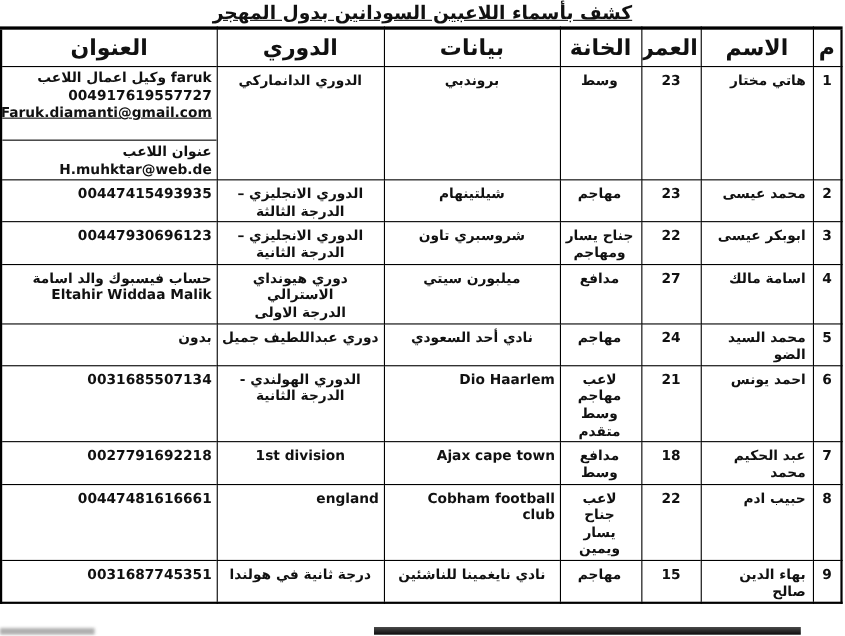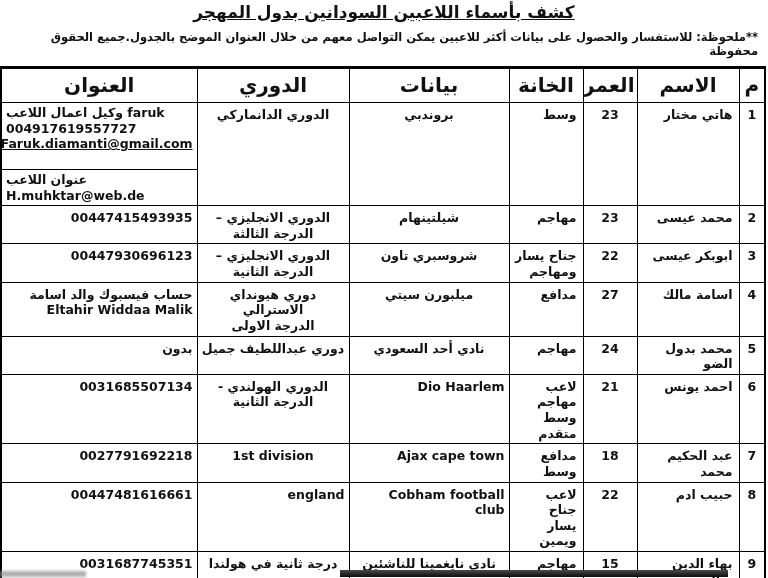--- a/index.html
+++ b/index.html
@@ -29,42 +29,42 @@
     border:1.5px solid #000; vertical-align:top;
     font-weight:bold; font-size:12.5px; line-height:1.25;
     padding:2px 4px; white-space:pre-line; overflow:hidden;
   }
   thead th { text-align:center; font-size:20px; padding:4px 2px; vertical-align:middle; }
 
   
   td.col-num   { text-align:center; padding-top:4px; }
   td.col-name  { text-align:right; padding-right:6px; padding-top:4px; }
   td.col-age   { text-align:center; padding-top:4px; }
-  td.col-position { text-align:right; padding-right:6px; padding-top:4px; }
+  td.col-position { text-align:center; padding-right:6px; padding-top:4px; }
   td.col-team  { text-align:center; padding-top:4px; }
   td.col-league{ text-align:center; padding-top:4px;margin-left:32px; }
   td.col-address { text-align:right; padding-left:14px; padding-right:4px; padding-top:4px; }
   td.latin { text-align:right; direction:ltr; padding-left:6px; }
 
   
   tr.row-1  { height:95px; }
   tr.row-2  { height:33px; }
   tr.row-3  { height:34px; }
   tr.row-4  { height:34px; }
   tr.row-5  { height:34px; }
   tr.row-6  { height:33px; }
   tr.row-7  { height:34px; }
   tr.row-8  { height:35px; }
   tr.row-9  { height:22px; }
   thead tr  { height:30px; }
 
   
   td.address-split { padding:0; }
   .addr-wrap { display:flex; flex-direction:column; height:100%; }
-  .addr-block { padding:2px 4px 2px 4px; text-align:left; direction:rtl; }
+  .addr-block { padding:2px 4px 2px 4px; text-align:right; direction:rtl; }
   .addr-block .line { display:block; }
   .addr-block .underline { text-decoration:underline; }
   .addr-divider { border-top:1.5px solid #000; margin-top:15px; }
 
   
   .smudge-main {
     position:absolute; left:340px; top:570px; width:388px; height:7px;
     background:linear-gradient(#4a4a4a,#0c0c0c); filter:blur(0.6px);
   }
   .smudge-left {
@@ -72,21 +72,20 @@
     background:#9a9a9a; filter:blur(1.5px); opacity:0.8;
   }
 </style>
 </head>
 <body>
 
 <div class="page">
 
   <div class="doc-title">كشف بأسماء اللاعبين السودانين بدول المهجر</div>
 
-  <div class="doc-note">**ملحوظة: للاستفسار والحصول على بيانات أكثر للاعبين يمكن التواصل معهم من خلال العنوان الموضح بالجدول.جميع الحقوق محفوظة</div>
 
   <table class="players">
     <colgroup>
       <col style="width:26px">
       <col style="width:102px">
       <col style="width:54px">
       <col style="width:74px">
       <col style="width:160px">
       <col style="width:152px">
       <col style="width:196px">
@@ -137,21 +136,21 @@
           <td class="col-age">27</td>
           <td class="col-position">مدافع</td>
           <td class="col-team">ميلبورن سيتي</td>
           <td class="col-league">دوري هيونداي الاسترالي
 الدرجة الاولى</td>
           <td class="col-address">حساب فيسبوك والد اسامة
 Eltahir Widdaa Malik</td>
         </tr>
         <tr class="row-5">
           <td class="col-num">5</td>
-          <td class="col-name">محمد بدول
+          <td class="col-name">محمد السيد
 الضو</td>
           <td class="col-age">24</td>
           <td class="col-position">مهاجم</td>
           <td class="col-team">نادي أحد السعودي</td>
           <td class="col-league">دوري عبداللطيف جميل</td>
           <td class="col-address">بدون</td>
         </tr>
         <tr class="row-6">
           <td class="col-num">6</td>
           <td class="col-name">احمد يونس</td>

